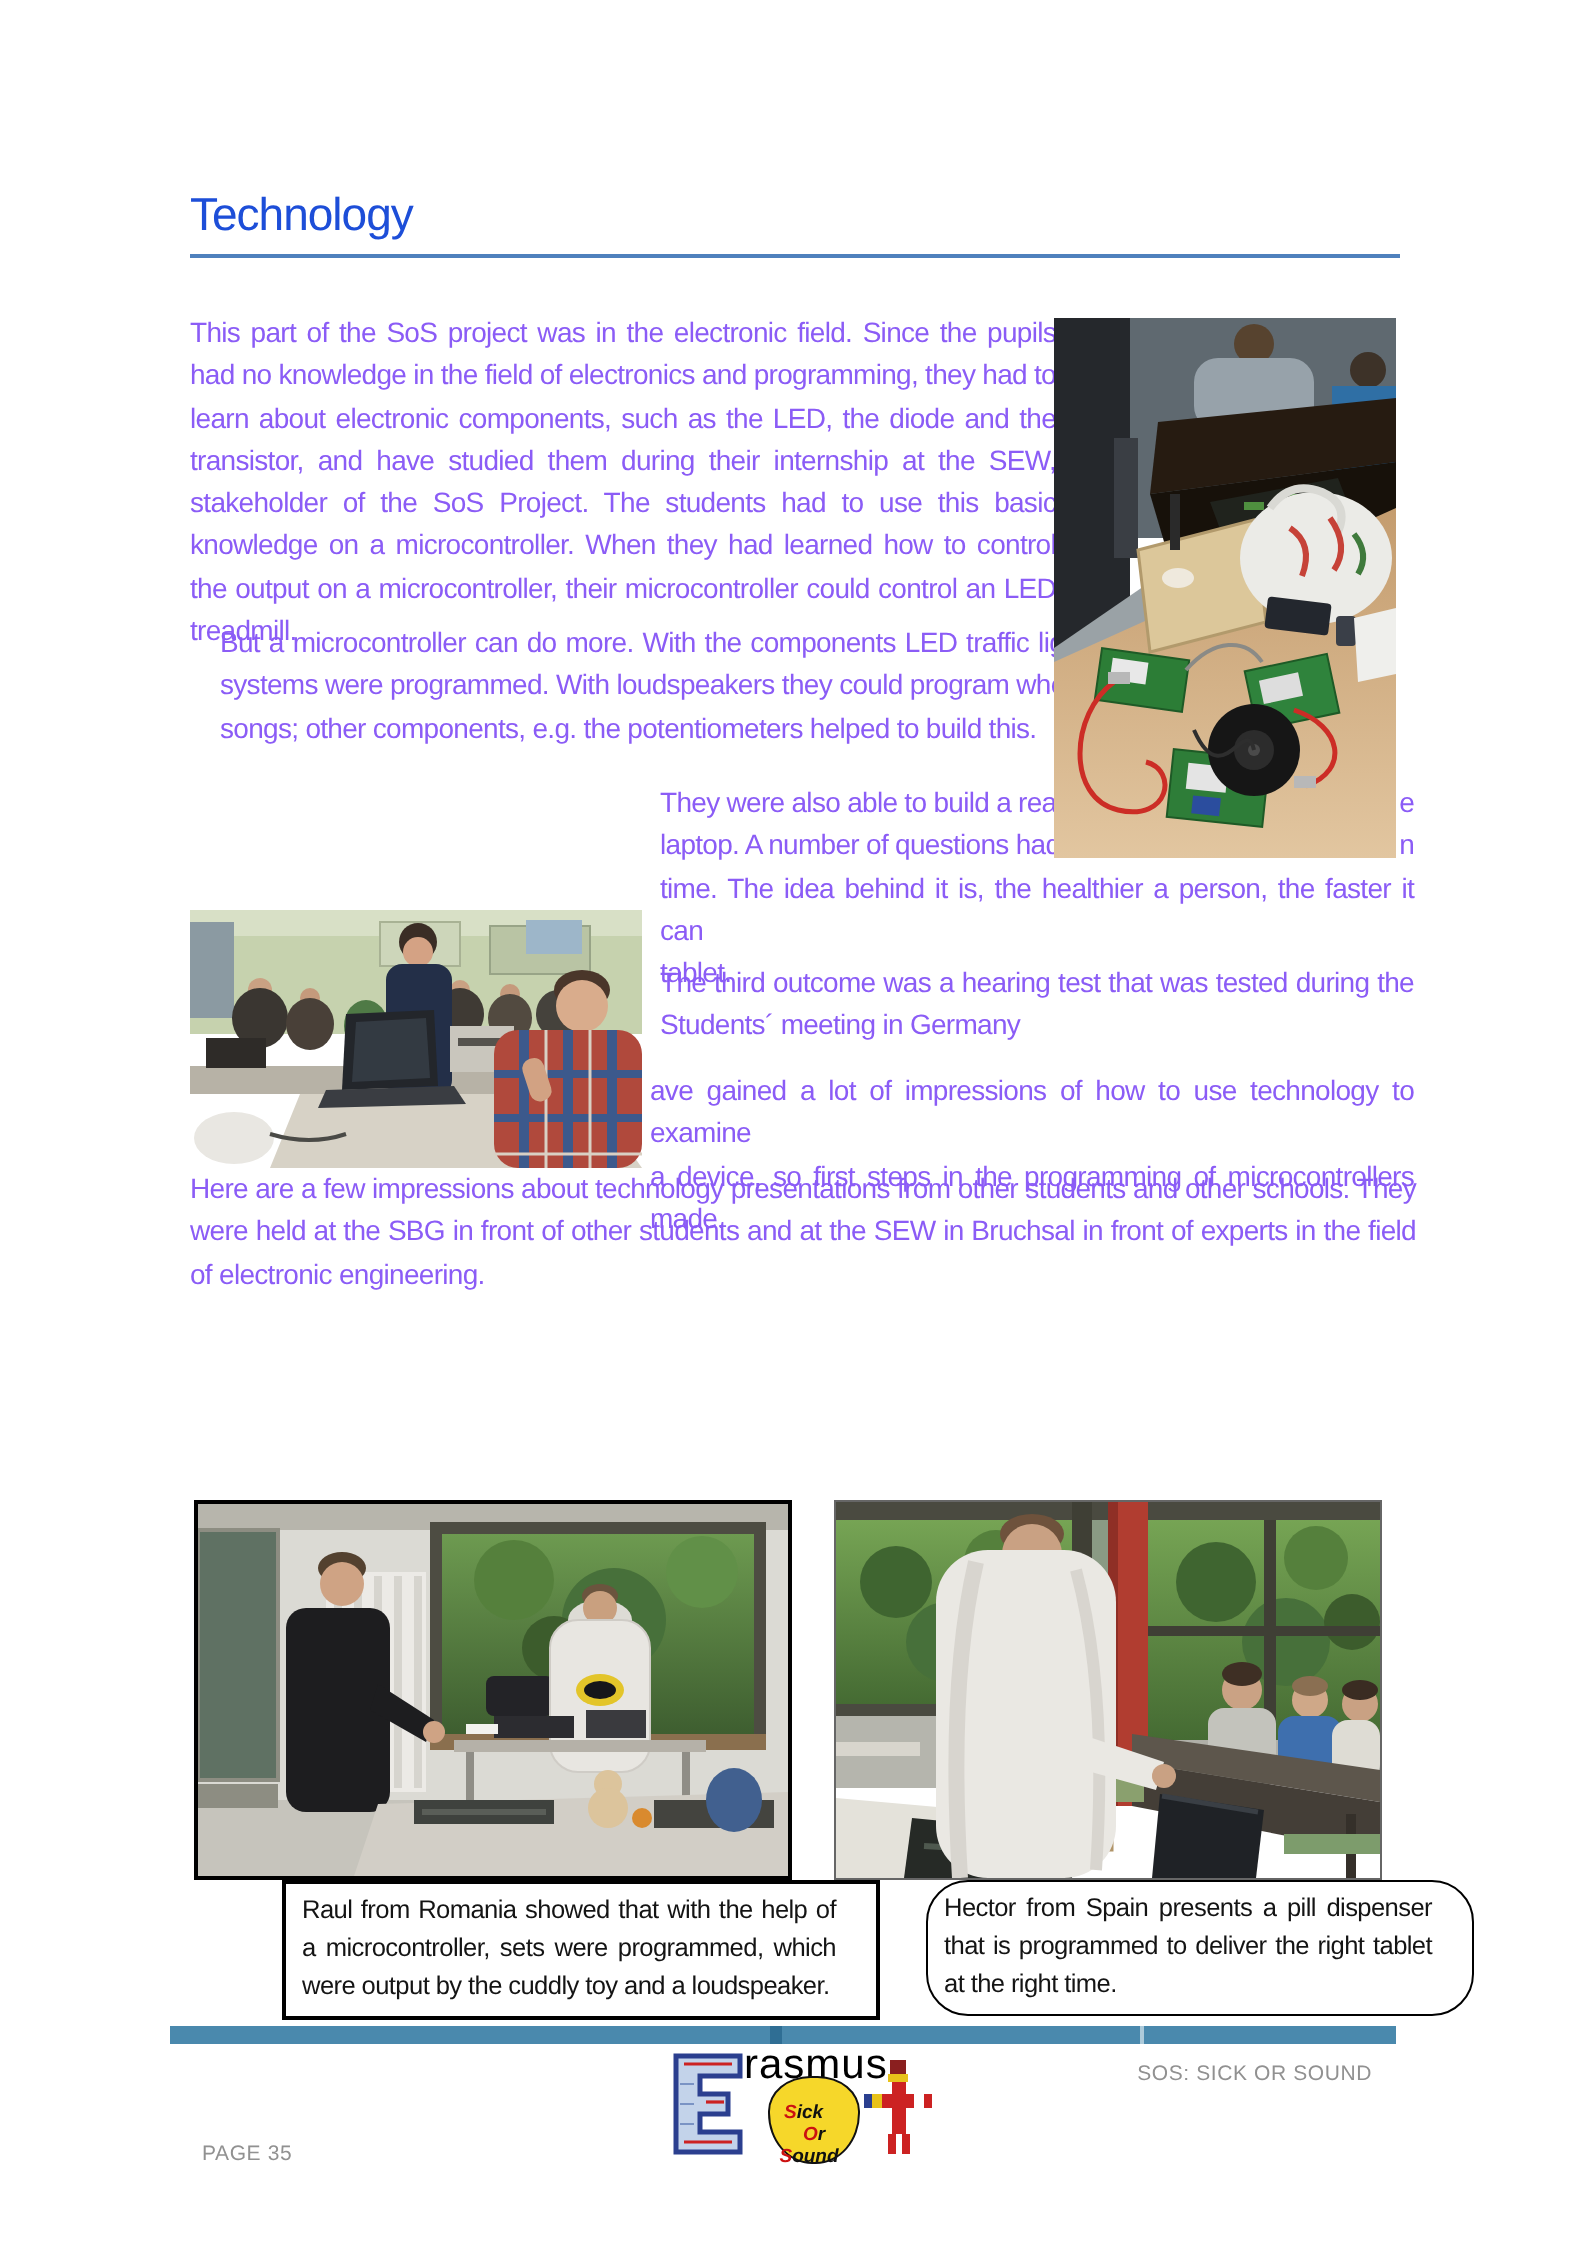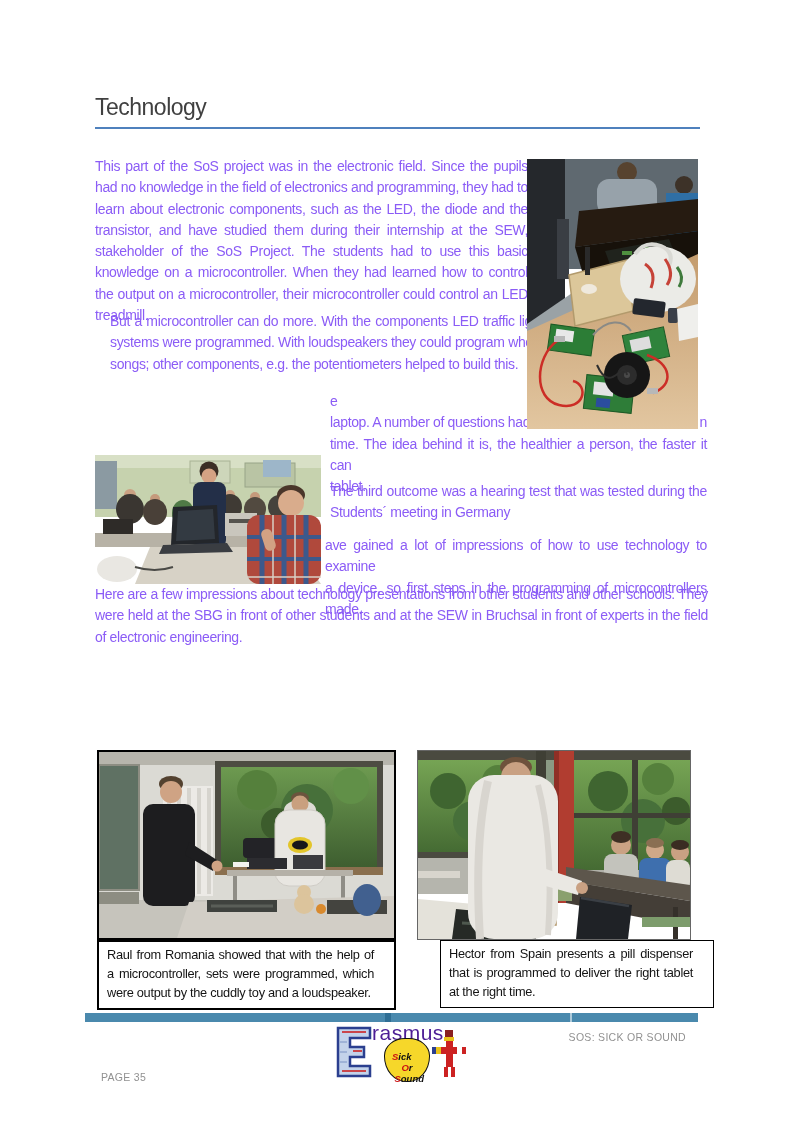--- a/index.html
+++ b/index.html
@@ -2,21 +2,21 @@
 <html><head>
 <meta charset="utf-8">
 <style>
   html,body{margin:0;padding:0;background:#888;}
   .page{
     position:relative;width:793px;height:1122px;background:#ffffff;margin:0 auto;
     font-family:"Liberation Sans",sans-serif;color:#111;overflow:hidden;
   }
   .abs{position:absolute;}
   .title{
-    left:95px;top:94px;width:500px;font-size:23px;letter-spacing:-0.5px;color:#404040;
+    left:95px;top:94px;width:500px;font-size:23px;letter-spacing:-0.5px;color:#1d4ed8;
   }
   .title-rule{left:95px;top:127px;width:605px;height:2px;background:#4f81bd;}
   .para{
     font-size:14px;line-height:21.3px;letter-spacing:-0.35px;text-align:justify;color:#8b5cf6;
   }
   .p1{left:95px;top:156px;width:433px;}
   .p2{left:110px;top:311px;width:433px;}
   .p3{left:330px;top:391px;width:377px;z-index:1;}
   .p3 .flexline{display:flex;justify-content:space-between;}
   .p4{left:330px;top:481px;width:377px;}
@@ -26,46 +26,47 @@
   .photo{overflow:hidden;}
   .photo svg{display:block;}
   .photo1{left:527px;top:159px;width:171px;height:270px;z-index:3;}
   .photo2{left:95px;top:455px;width:226px;height:129px;z-index:3;}
   .photo3{left:97px;top:750px;width:299px;height:190px;border:2px solid #000;box-sizing:border-box;}
   .photo4{left:417px;top:750px;width:274px;height:190px;border:1px solid #666;box-sizing:border-box;}
   .caption{
     background:#fff;border:2px solid #000;box-sizing:border-box;
     font-size:12.8px;line-height:18.8px;letter-spacing:-0.3px;text-align:justify;color:#141414;
     padding:4px 20px 6px 8px;
+    margin-left:44px;
   }
   .cap-left{left:97px;top:940px;width:299px;min-height:62px;}
-  .cap-right{left:440px;top:940px;width:274px;border-width:1.5px;}
+  .cap-right{left:419px;top:940px;width:274px;border-width:1.5px;border-radius:21px;}
   .footer-bar{left:85px;top:1013px;width:613px;height:9px;background:#4a89ad;}
   .footer-bar .notch{position:absolute;left:49%;top:0;width:6px;height:100%;background:#2f6e94;}
   .footer-bar .lightline{position:absolute;left:79.2%;top:0;width:2px;height:100%;background:rgba(255,255,255,0.55);}
   .footer-text{font-size:10.5px;color:#919191;letter-spacing:0.3px;}
   .page-num{left:101px;top:1031px;margin-top:40px;}
   .sos-label{left:480px;top:1031px;width:206px;text-align:right;}
   
   .logo{left:336px;top:1022px;width:126px;height:60px;}
   .logo-e{position:absolute;left:0;top:4px;width:38px;height:52px;}
   .logo-rasmus{
-    position:absolute;left:36px;top:-1px;font-size:21px;color:#4c1d95;letter-spacing:0.5px;
+    position:absolute;left:36px;top:-1px;font-size:21px;color:#000000;letter-spacing:0.5px;
     font-family:"Liberation Sans",sans-serif;
   }
   .badge{
     position:absolute;left:48px;top:16px;width:46px;height:44px;background:#f6d72a;
     border:1.6px solid #111;border-radius:46% 46% 48% 48% / 40% 40% 58% 58%;
     box-sizing:border-box;text-align:center;font-style:italic;font-weight:bold;
     font-size:9.5px;line-height:11px;padding-top:12px;color:#111;
   }
   .badge .fl{color:#cc1111;}
   .badge div:nth-child(1){text-align:left;padding-left:7px;}
   .badge div:nth-child(2){text-align:center;}
-  .badge div:nth-child(3){text-align:right;padding-right:5px;}
+  .badge div:nth-child(3){text-align:center;padding-right:5px;}
   .logo-plus{position:absolute;left:96px;top:8px;width:34px;height:48px;}
 </style>
 </head>
 <body>
 
 <div class="page">
 
   <div class="abs title">Technology</div>
   <div class="abs title-rule"></div>
 
@@ -126,20 +127,21 @@
       <path d="M120,196 C144,204 148,226 126,234" fill="none" stroke="#cc2d26" stroke-width="2.5"></path>
       <path d="M66,176 C80,160 96,160 104,172" fill="none" stroke="#8a8a86" stroke-width="2"></path>
       <path d="M70,206 C84,238 96,198 100,216" fill="none" stroke="#2e2e2e" stroke-width="2"></path>
       <rect x="27" y="177" width="11" height="6" fill="#b8b8b8"></rect>
       <rect x="120" y="229" width="11" height="6" fill="#b8b8b8"></rect>
     </svg>
   </div>
 
   <div class="abs para p3">
     <div class="flexline">
+      <span>They were also able to build a rea</span>
       <span>e</span>
     </div>
     <div class="flexline">
       <span>laptop. A number of questions had t</span>
       <span>n</span>
     </div>
     <div class="stretch">time. The idea behind it is, the healthier a person, the faster it can</div>
     <div>tablet.</div>
   </div>
 

